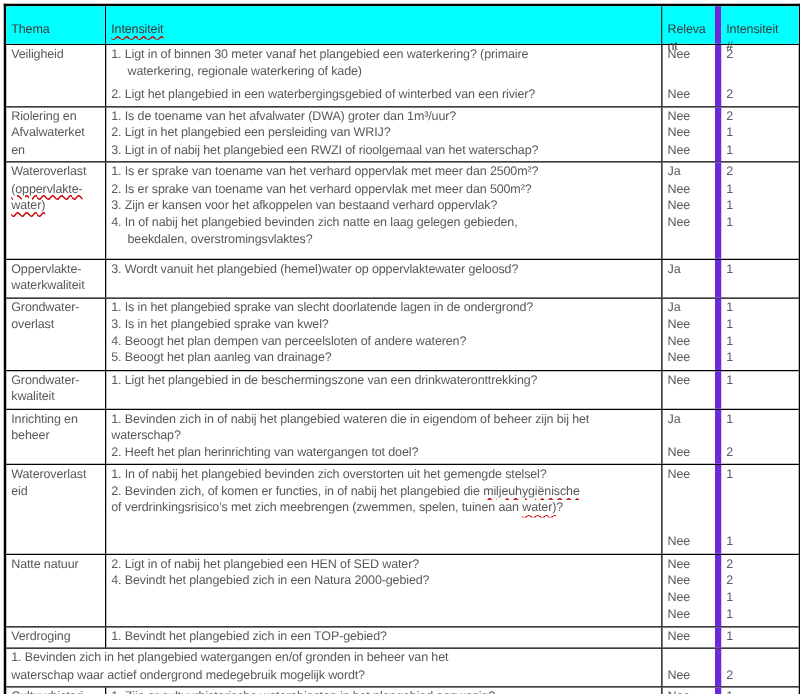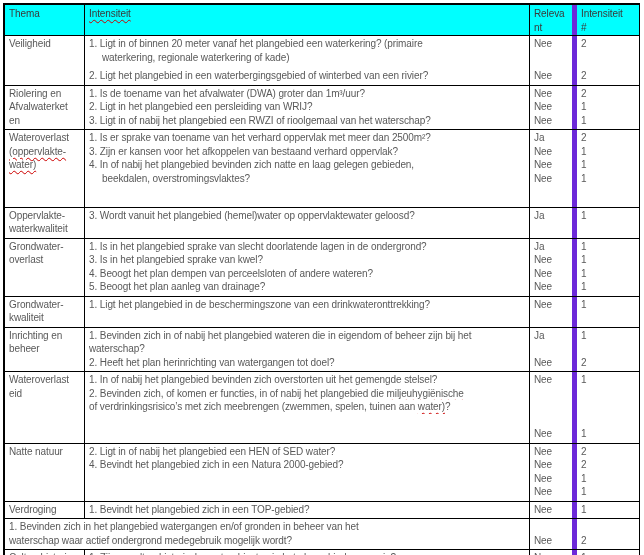--- a/index.html
+++ b/index.html
@@ -15,21 +15,21 @@
   .row{display:flex;border-bottom:1px solid #000;align-items:stretch;}
   .cell{box-sizing:border-box;padding:1px 4px 2px 4px;}
   .c-thema{width:80px;border-right:1px solid #000;white-space:pre-line;line-height:13.5px;}
   .c-q{flex:1;border-right:1px solid #000;padding-right:1px;}
   .c-rel{width:47px;border-right:5px solid #6d28d9;}
   .c-int{width:62px;}
   .line{height:13.5px;line-height:13.5px;white-space:pre;overflow:hidden;}
   .ind{padding-left:13px;}
   .gap{width:100%;}
   .header .cell{
-    background:#00ffff;color:#3a3a3a;height:30px;padding-top:2px;
+    background:#00ffff;color:#3a3a3a;height:30px;padding-top:12px;
     white-space:pre-line;line-height:13.5px;
   }
   .sq{
     text-decoration:underline;
     text-decoration-style:wavy;
     text-decoration-color:#cc0000;
     text-decoration-thickness:1px;
     text-underline-offset:2px;
   }
 </style>
@@ -43,21 +43,21 @@
       <div class="cell c-q"><span class="sq">Intensiteit</span></div>
       <div class="cell c-rel"><span>Releva
 nt</span></div>
       <div class="cell c-int"><span>Intensiteit
 #</span></div>
     </div>
     <div id="table-body">
         <div class="row">
           <div class="cell c-thema">Veiligheid</div>
           <div class="cell c-q">
-            <div class="line">1. Ligt in of binnen 20 meter vanaf het plangebied een waterkering? (primaire</div>
+            <div class="line">1. Ligt in of binnen 30 meter vanaf het plangebied een waterkering? (primaire</div>
             <div class="line ind">waterkering, regionale waterkering of kade)</div>
             <div class="gap" style="height: 5px;"></div>
             <div class="line">2. Ligt het plangebied in een waterbergingsgebied of winterbed van een rivier?</div>
           </div>
           <div class="cell c-rel">
             <div class="line">Nee</div>
             <div class="line"></div>
             <div class="gap" style="height: 5px;"></div>
             <div class="line">Nee</div>
           </div>
@@ -87,20 +87,21 @@
             <div class="line">1</div>
             <div class="line">1</div>
           </div>
         </div>
         <div class="row">
           <div class="cell c-thema">Wateroverlast
 <span class="sq">(oppervlakte-</span>
 <span class="sq">water)</span></div>
           <div class="cell c-q">
             <div class="line">1. Is er sprake van toename van het verhard oppervlak met meer dan 2500m²?</div>
+            <div class="line">2. Is er sprake van toename van het verhard oppervlak met meer dan 500m²?</div>
             <div class="line">3. Zijn er kansen voor het afkoppelen van bestaand verhard oppervlak?</div>
             <div class="line">4. In of nabij het plangebied bevinden zich natte en laag gelegen gebieden,</div>
             <div class="line ind">beekdalen, overstromingsvlaktes?</div>
             <div class="gap" style="height: 6px;"></div>
           </div>
           <div class="cell c-rel">
             <div class="line">Ja</div>
             <div class="line">Nee</div>
             <div class="line">Nee</div>
             <div class="line">Nee</div>

